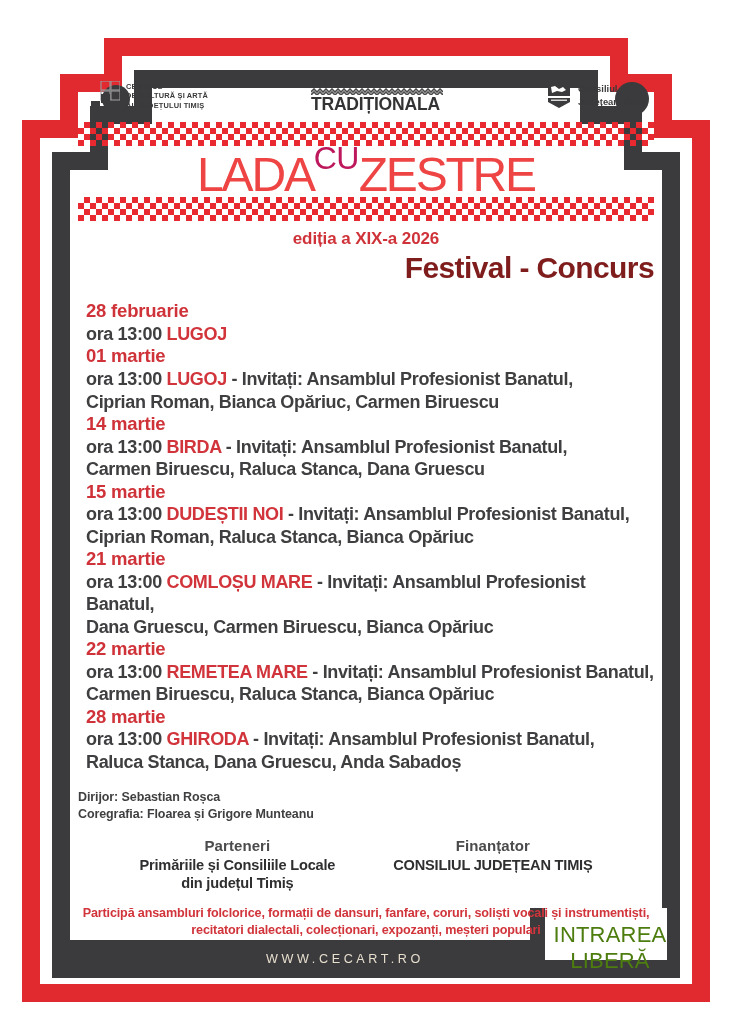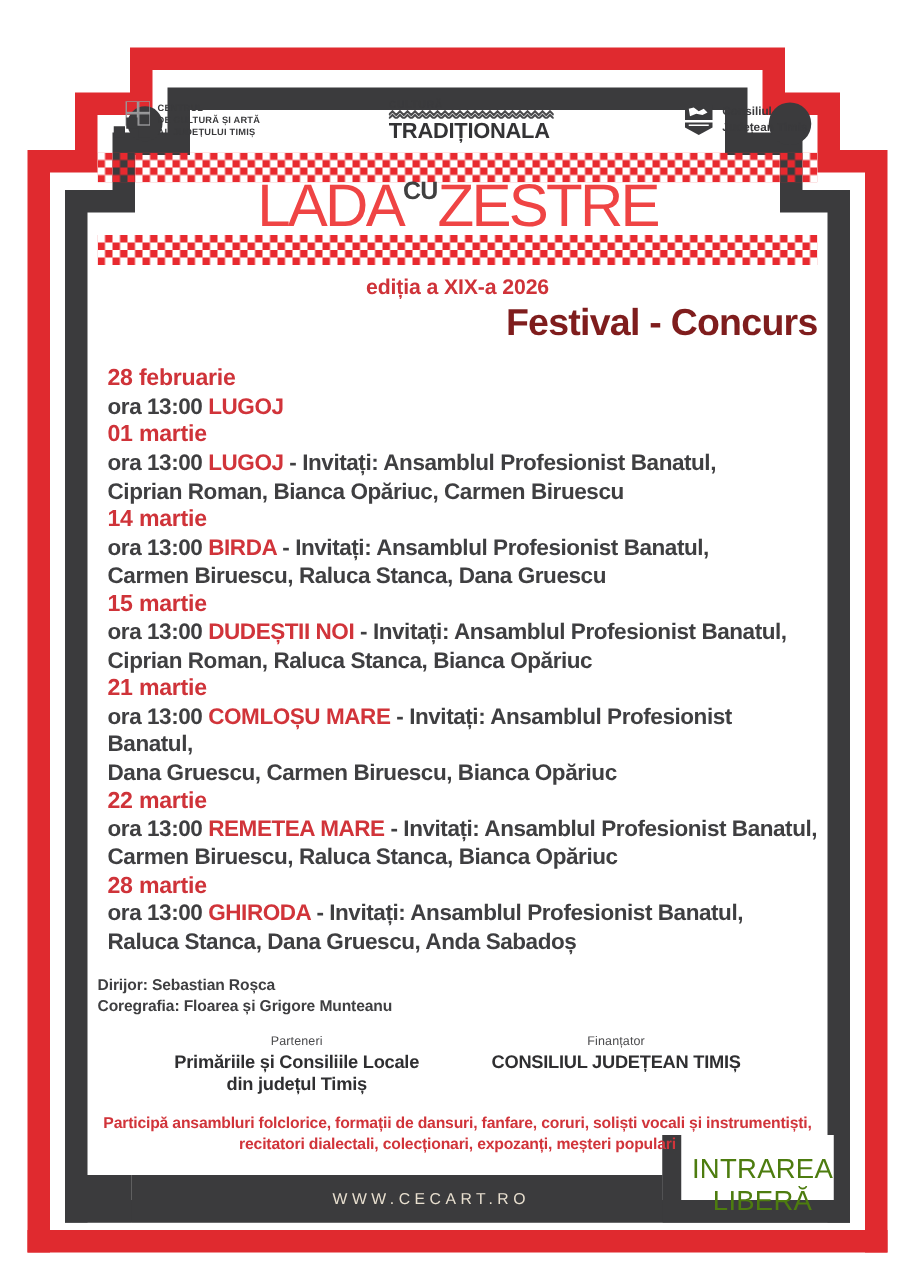--- a/index.html
+++ b/index.html
@@ -85,23 +85,23 @@
     line-height: 0.92;
   }
   .t-big {
     font-size: 48px;
     font-weight: normal;
     color: #ef4444;
     letter-spacing: -2.2px;
     font-stretch: condensed;
   }
   .t-small {
-    font-size: 20px;
-    font-weight: bold;
-    color: #404040;
+    font-size: 32px;
+    font-weight: normal;
+    color: #be185d;
     letter-spacing: -0.6px;
     vertical-align: 22px;
   }
 
   
   .edition {
     text-align: center;
     font-size: 17px;
     font-weight: bold;
     color: #cf3339;
@@ -148,22 +148,22 @@
   
   .pf-row {
     display: flex;
     justify-content: center;
     gap: 58px;
     margin-top: 14px;
     text-align: center;
   }
   .pf-col { max-width: 250px; }
   .pf-label {
-    font-size: 10px;
-    font-weight: normal;
+    font-size: 15px;
+    font-weight: bold;
     color: #4b4b4d;
     line-height: 1.2;
     letter-spacing: 0.1px;
   }
   .pf-value {
     font-size: 14.6px;
     font-weight: bold;
     color: #2f2f31;
     line-height: 1.24;
     letter-spacing: -0.2px;

